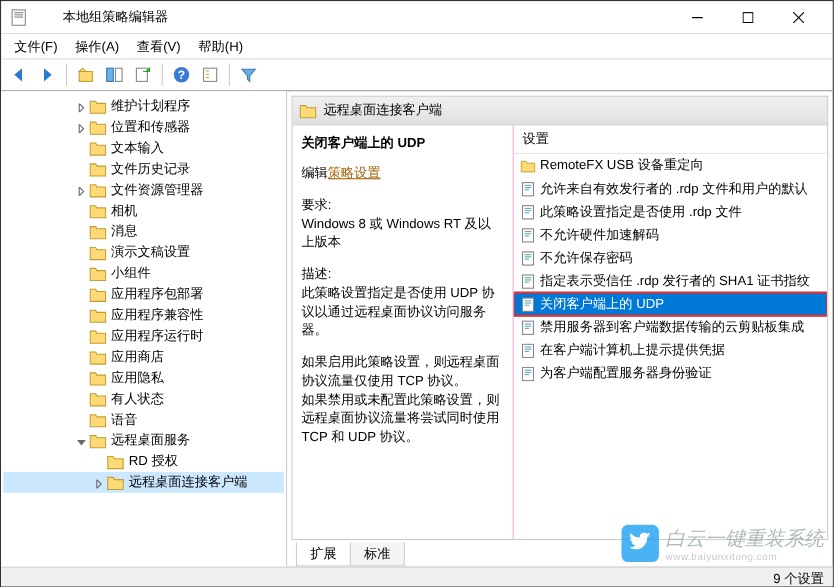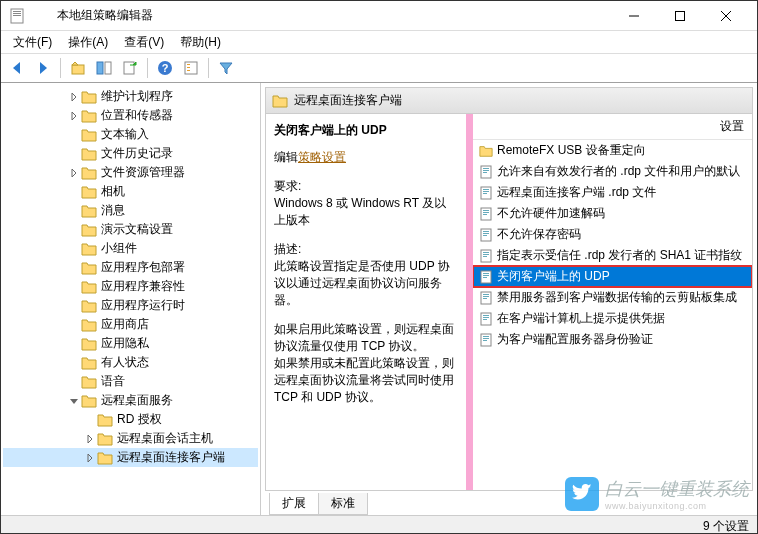--- a/index.html
+++ b/index.html
@@ -18,30 +18,30 @@
 
 
 .toolbar { height: 30px; display: flex; align-items: center; padding: 0 4px; border-top: 1px solid #ddd; border-bottom: 1px solid #a0a0a0; gap: 2px; }
 .tool-btn { width: 24px; height: 24px; display: flex; align-items: center; justify-content: center; border: 1px solid transparent; cursor: pointer; }
 .tool-sep { width: 1px; height: 20px; background: #ccc; margin: 0 3px; }
 
 
 .content { display: flex; height: 432px; }
 .tree-pane { width: 260px; border-right: 1px solid #ccc; overflow: auto; background: #fff; padding: 4px 2px; }
 .tree-list { list-style: none; }
-.tree-item { display: flex; align-items: center; font-size: 12px; padding: 1px 0; white-space: nowrap; cursor: pointer; }
+.tree-item { display: flex; align-items: flex-end; font-size: 12px; padding: 1px 0; white-space: nowrap; cursor: pointer; }
 .tree-item.selected { background: #cce8ff; }
 .tree-indent { display: inline-block; }
 .tree-toggle { width: 14px; height: 14px; display: inline-flex; align-items: center; justify-content: center; font-size: 9px; color: #666; cursor: pointer; }
 .tree-folder { width: 16px; height: 16px; margin-right: 4px; }
 
 .right-pane { flex: 1; display: flex; flex-direction: column; position: relative; }
 .right-content { flex: 1; display: flex; border: 1px solid #ccc; margin: 4px; overflow: hidden; }
 .details-col { width: 200px; padding: 8px; font-size: 12px; overflow: auto; }
-.list-col { flex: 1; border-left: 7px solid #f9a8d4; overflow: auto; text-align: right; }
+.list-col { flex: 1; border-left: 1px solid #f9a8d4; overflow: auto; }
 .header-row { background: linear-gradient(#f0f0f0,#e0e0e0); display: flex; align-items: center; font-size: 12px; padding: 4px 6px; border-bottom: 1px solid #ccc; }
 .header-icon { width: 16px; height: 16px; margin-right: 6px; }
 
 .detail-title { font-weight: bold; margin-bottom: 10px; }
 .detail-link { color: #a16207; text-decoration: underline; cursor: pointer; }
 .detail-section { margin-top: 12px; }
 
 .col-header { font-size: 12px; padding: 4px 8px; border-bottom: 1px solid #e5e5e5; background: #fff; }
 .settings-list { list-style: none; }
 .setting-item { display: flex; align-items: center; font-size: 12px; padding: 2px 6px; white-space: nowrap; cursor: pointer; }
@@ -311,32 +311,20 @@
           <span>远程桌面服务</span>
         </li>
         <li class="tree-item">
           <span class="tree-indent" style="width: 80px;"></span>
           <span class="tree-toggle"></span>
           <span class="tree-folder"><svg viewBox="0 0 16 16">
               <path d="M1 3 L6 3 L7 5 L15 5 L15 14 L1 14 Z" fill="#ffd976" stroke="#c0a030"></path>
             </svg></span>
           <span>RD 授权</span>
         </li>
-        <li class="tree-item">
-          <span class="tree-indent" style="width: 80px;"></span>
-          <span class="tree-toggle">
-            <svg width="8" height="8">
-              <path d="M2 0 L6 4 L2 8 Z" fill="none" stroke="#666"></path>
-            </svg>
-          </span>
-          <span class="tree-folder"><svg viewBox="0 0 16 16">
-              <path d="M1 3 L6 3 L7 5 L15 5 L15 14 L1 14 Z" fill="#ffd976" stroke="#c0a030"></path>
-            </svg></span>
-          <span>远程桌面会话主机</span>
-        </li>
         <li class="tree-item selected">
           <span class="tree-indent" style="width: 80px;"></span>
           <span class="tree-toggle">
             <svg width="8" height="8">
               <path d="M2 0 L6 4 L2 8 Z" fill="none" stroke="#666"></path>
             </svg>
           </span>
           <span class="tree-folder"><svg viewBox="0 0 16 16">
               <path d="M1 3 L6 3 L7 5 L15 5 L15 14 L1 14 Z" fill="#ffd976" stroke="#c0a030"></path>
             </svg></span>
@@ -391,21 +379,21 @@
                     </svg></span>
                   <span>允许来自有效发行者的 .rdp 文件和用户的默认</span>
                 </li>
                 <li class="setting-item">
                   <span class="setting-icon"><svg viewBox="0 0 14 14">
                       <rect x="2" y="1" width="10" height="12" fill="#fff" stroke="#888"></rect>
                       <rect x="4" y="3" width="6" height="1" fill="#6ab"></rect>
                       <rect x="4" y="5" width="6" height="1" fill="#6ab"></rect>
                       <rect x="4" y="7" width="4" height="1" fill="#6ab"></rect>
                     </svg></span>
-                  <span>远程桌面连接客户端 .rdp 文件</span>
+                  <span>此策略设置指定是否使用 .rdp 文件</span>
                 </li>
                 <li class="setting-item">
                   <span class="setting-icon"><svg viewBox="0 0 14 14">
                       <rect x="2" y="1" width="10" height="12" fill="#fff" stroke="#888"></rect>
                       <rect x="4" y="3" width="6" height="1" fill="#6ab"></rect>
                       <rect x="4" y="5" width="6" height="1" fill="#6ab"></rect>
                       <rect x="4" y="7" width="4" height="1" fill="#6ab"></rect>
                     </svg></span>
                   <span>不允许硬件加速解码</span>
                 </li>

